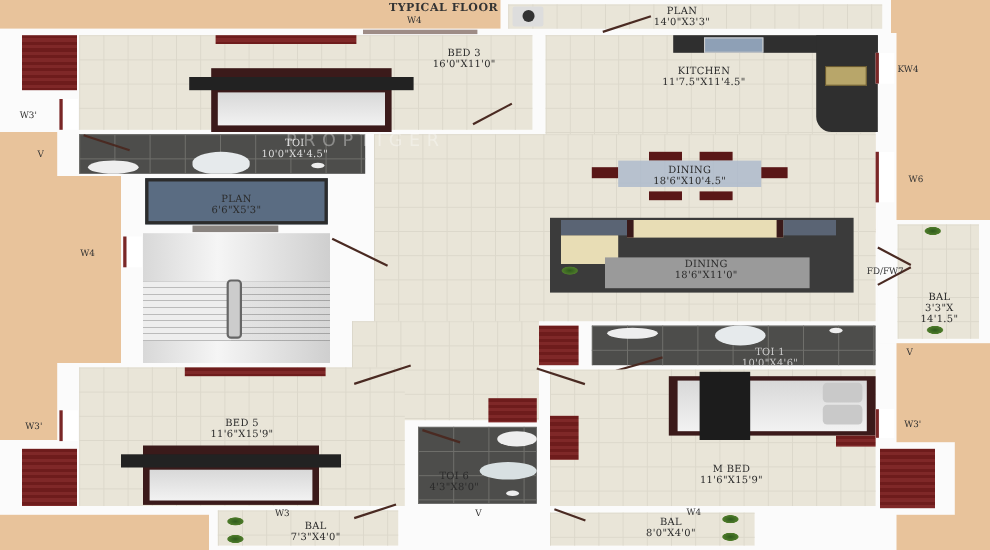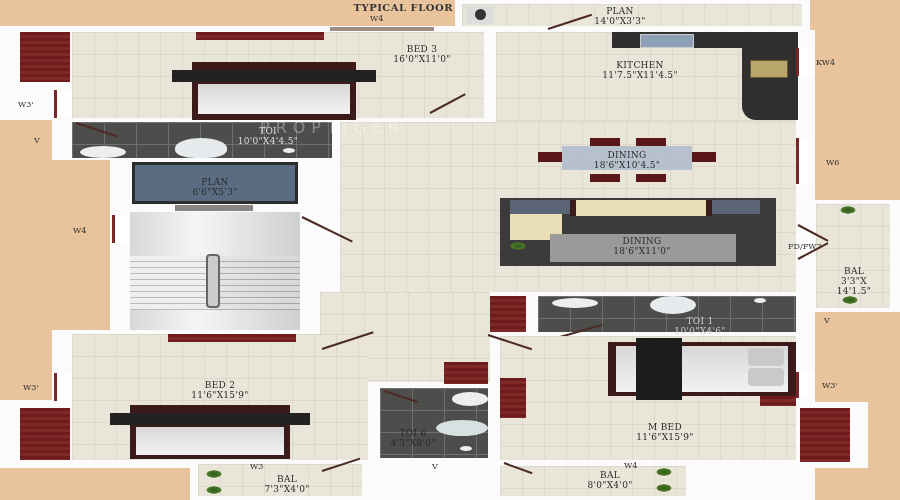--- a/index.html
+++ b/index.html
@@ -183,21 +183,21 @@
 <div class="abs floor" style="left:72px;top:334px;width:296px;height:126px;"></div>
 <div class="abs wardrobe" style="left:168px;top:334px;width:128px;height:8px;"></div>
 <div class="abs wardrobe" style="left:20px;top:408px;width:50px;height:52px;"></div>
 <div class="abs bed-frame" style="left:130px;top:405px;width:160px;height:54px;">
   <div class="abs" style="left:-20px;top:8px;width:200px;height:12px;background:#222;"></div>
   <div class="abs bed-sheet" style="left:6px;top:22px;width:148px;height:28px;"></div>
 </div>
 <div class="abs win" style="left:54px;top:373px;width:14px;height:28px;"></div>
 <div class="wlabel" style="left:23px;top:383px;">W3'</div>
 <div class="lbl" style="left:170px;top:380px;width:100px;">
-  <div>BED 2</div>
+  <div>BED 5</div>
   <div>11'6"X15'9"</div>
 </div>
 <div class="door" style="left:322px;top:348px;width:54px;transform:rotate(-18deg);"></div>
 
 <div class="abs wardrobe" style="left:444px;top:362px;width:44px;height:22px;"></div>
 <div class="abs tile" style="left:380px;top:388px;width:108px;height:70px;"></div>
 <div class="abs" style="left:452px;top:392px;width:36px;height:14px;border-radius:50%;background:#eee;"></div>
 <div class="abs" style="left:436px;top:420px;width:52px;height:16px;border-radius:50%;background:#d8e0e2;"></div>
 <div class="abs" style="left:460px;top:446px;width:12px;height:5px;border-radius:50%;background:#eee;"></div>
 <div class="lbl" style="left:383px;top:428px;width:60px;">

